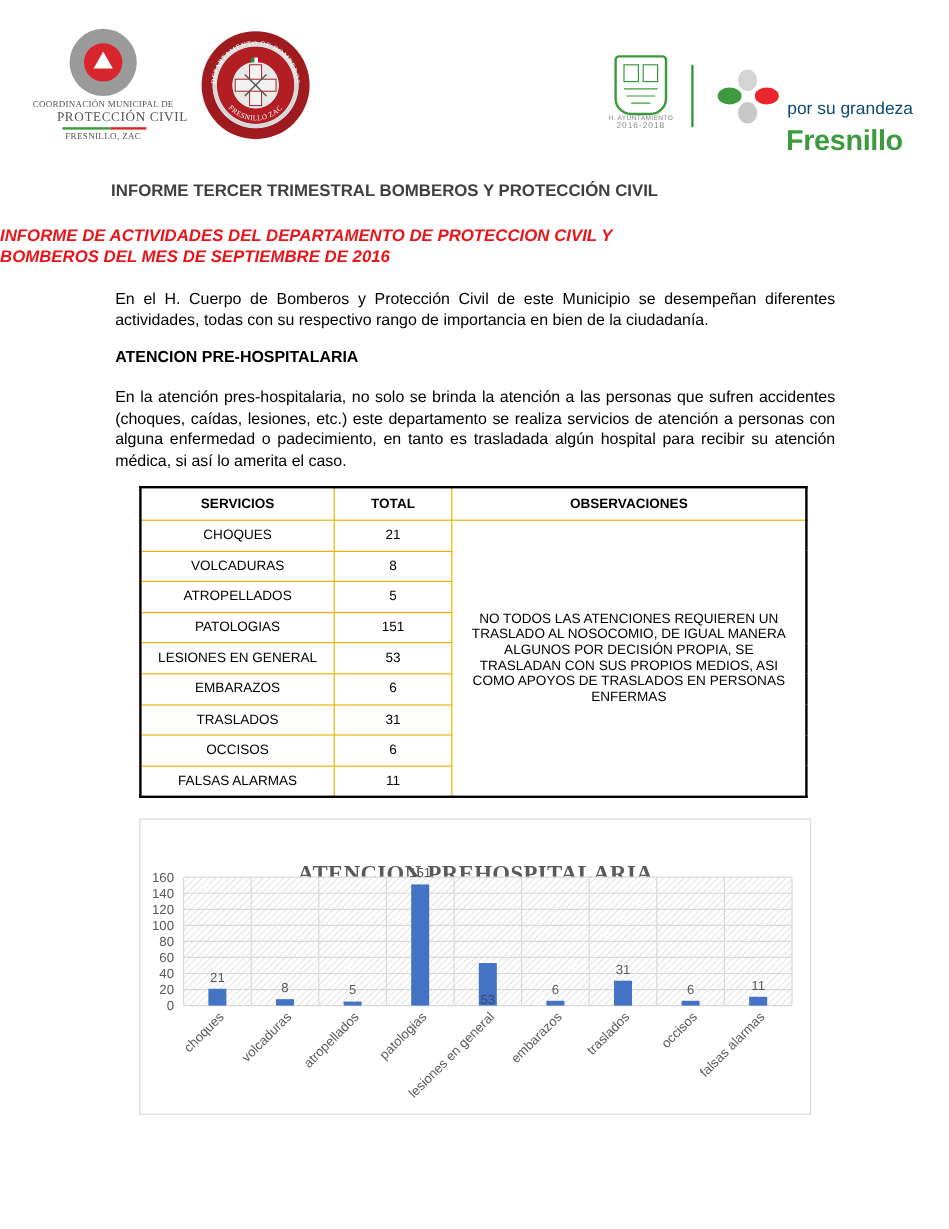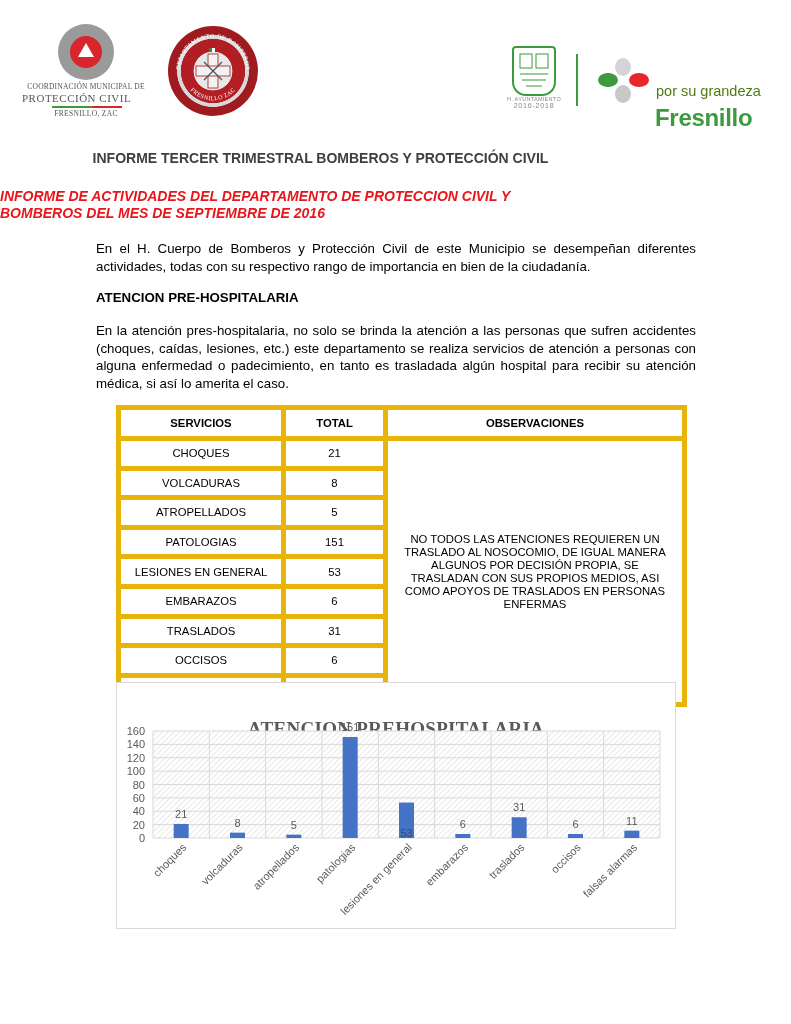--- a/index.html
+++ b/index.html
@@ -5,48 +5,48 @@
   html, body { margin: 0; padding: 0; background: #ffffff; }
   body { width: 791px; height: 1024px; position: relative; overflow: hidden; font-family: "Liberation Sans", sans-serif; color: #000; }
   .abs { position: absolute; }
 
   
   .logo-pc { left: 22px; top: 22px; width: 128px; height: 100px; }
   .logo-pc .emblem { position: absolute; left: 36px; top: 2px; width: 56px; height: 56px; border-radius: 50%; background: #9a9a9a; }
   .logo-pc .emblem-inner { position: absolute; left: 12px; top: 12px; width: 32px; height: 32px; border-radius: 50%; background: #d9262c; }
   .logo-pc .emblem-tri { position: absolute; left: 8px; top: 7px; width: 0; height: 0; border-left: 8px solid transparent; border-right: 8px solid transparent; border-bottom: 14px solid #fff; }
   .logo-pc .t1 { position: absolute; left: 0; top: 60px; width: 128px; text-align: center; font-family: "Liberation Serif", serif; font-size: 7.5px; color: #555; letter-spacing: 0.2px; }
-  .logo-pc .t2 { position: absolute; left: 0; top: 70px; width: 128px; text-align: left; font-family: "Liberation Serif", serif; font-size: 11px; color: #555; letter-spacing: 0.5px; }
+  .logo-pc .t2 { position: absolute; left: 16px; top: 70px; width: 128px; text-align: center; font-family: "Liberation Serif", serif; font-size: 11px; color: #555; letter-spacing: 0.5px; }
   .logo-pc .line { position: absolute; top: 84px; height: 1.5px; width: 40px; }
   .logo-pc .t3 { position: absolute; left: 0; top: 87px; width: 128px; text-align: center; font-family: "Liberation Serif", serif; font-size: 7.5px; color: #555; letter-spacing: 0.3px; }
 
   .logo-bomberos { left: 168px; top: 26px; width: 90px; height: 90px; border-radius: 50%; background: radial-gradient(circle, #e8e8e8 0 30%, #b31e24 31% 50%, #d8d8d8 51% 56%, #a01b20 57% 88%, #c9c9c9 89% 100%); }
   .logo-bomberos .ring-text { position: absolute; left: 0; top: 0; width: 90px; height: 90px; }
 
   .logo-shield { left: 512px; top: 46px; width: 40px; height: 46px; border: 2px solid #3b9a3b; border-radius: 4px 4px 14px 14px; }
   .logo-shield-year { left: 506px; top: 96px; width: 56px; text-align: center; font-size: 5.5px; color: #888; letter-spacing: 0.3px; }
   .logo-divider { left: 576px; top: 54px; width: 2px; height: 52px; background: #3b9a3b; }
 
   .logo-fresnillo-mark { left: 598px; top: 54px; width: 52px; height: 52px; }
   .leaf { position: absolute; width: 18px; height: 14px; border-radius: 50%; }
   .brand-name { left: 655px; top: 56px; font-size: 24px; font-weight: bold; color: #3d9a3f; letter-spacing: -0.3px; margin-top: 48px; }
-  .brand-tag { left: 656px; top: 83px; font-size: 14.5px; color: #4d7c0f; }
+  .brand-tag { left: 656px; top: 83px; font-size: 14.5px; color: #0c4a6e; }
 
   
   .title-main { left: 0; top: 150px; width: 641px; text-align: center; font-size: 14px; font-weight: bold; color: #404040; }
   .title-sub { left: 0; top: 188px; width: 791px; font-size: 14px; font-weight: bold; font-style: italic; color: #e8151b; line-height: 17px; }
 
   .para { left: 96px; width: 600px; font-size: 13.3px; line-height: 17.5px; text-align: justify; }
   .para1 { top: 240px; }
   .section-heading { left: 96px; top: 290px; font-size: 13.3px; font-weight: bold; }
   .para2 { top: 322px; }
 
   
   .svc-table { left: 116px; top: 405px; border-collapse: collapse; font-size: 11.3px; }
-  .svc-table td, .svc-table th { border: 5px solid #eab308; text-align: center; padding: 0; height: 24.6px; }
+  .svc-table td, .svc-table th { border: 1px solid #eab308; text-align: center; padding: 0; height: 24.6px; }
   .svc-table th { font-weight: bold; height: 26px; }
   .svc-table { border: 2px solid #000; }
   .col-svc { width: 160px; }
   .col-total { width: 97px; margin-left: 16px; }
   .col-obs { width: 294px; }
   .obs-cell { vertical-align: middle; line-height: 13px; padding: 0 8px !important; }
 
   
   .chart-frame { left: 116px; top: 682px; width: 558px; height: 245px; border: 1px solid #d9d9d9; background: #fff; }
   .chart-title { left: 116px; top: 690px; width: 560px; text-align: center; font-family: "Liberation Serif", serif; font-size: 19px; font-weight: bold; color: #595959; letter-spacing: 0.3px; margin-top: 28px; }

